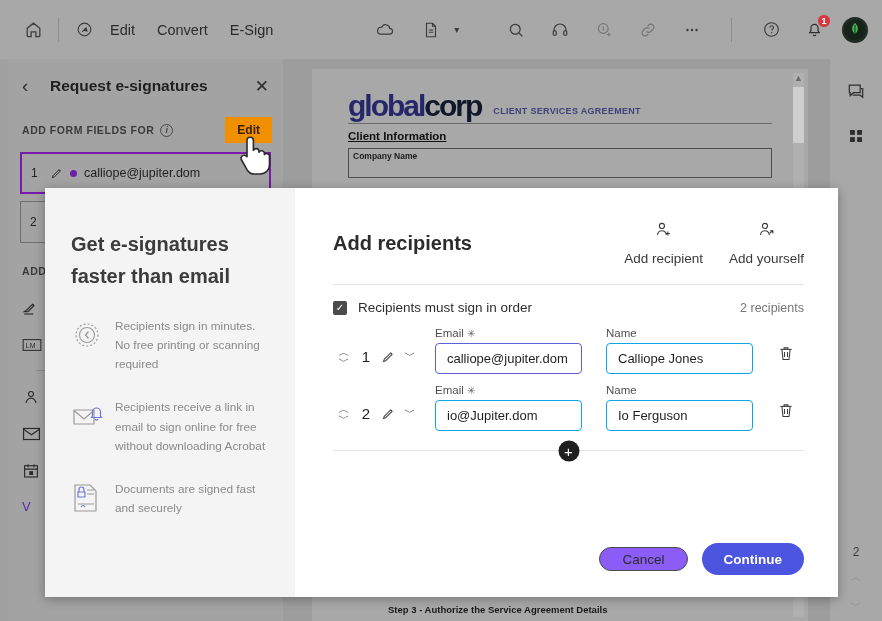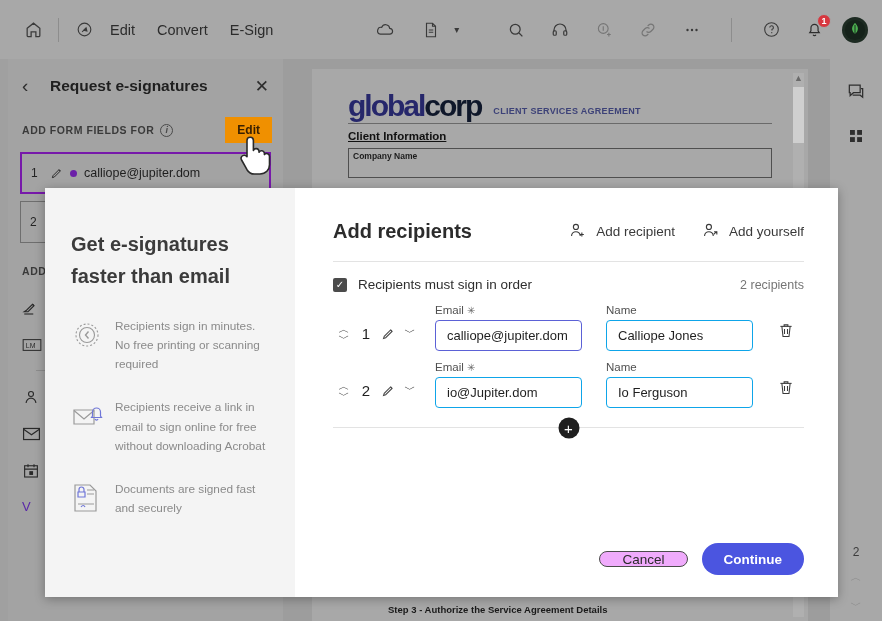--- a/index.html
+++ b/index.html
@@ -162,21 +162,21 @@
   .ml-title {
     font-size: 20px; font-weight: bold; color: #3b3b3b; line-height: 1.62;
   }
   .ml-feature { display: flex; margin-top: 24px; }
   .ml-fic { width: 44px; flex: 0 0 44px; color: #9a9a9a; padding-top: 2px; }
   .ml-ftxt { font-size: 11.8px; line-height: 1.63; color: #8a8a8a; }
   .modal-right { flex: 1; padding: 32px 34px 0 38px; position: relative; }
   .mr-head { display: flex; align-items: center; }
   .mr-title { font-size: 20px; font-weight: bold; color: #2c2c2c; }
   .mr-actions { margin-left: auto; display: flex; align-items: center; gap: 26px; }
-  .mr-action { display: flex; align-items: center; gap: 9px; font-size: 13.5px; color: #3a3a3a; }
+  .mr-action { display: flex; align-items: center; gap: 9px; font-size: 13.5px; color: #3a3a3a; flex-direction: column; }
   .mr-divider { height: 1px; background: #e3e3e3; margin-top: 18px; }
   .mr-opts { display: flex; align-items: center; margin-top: 15px; }
   .cbox {
     width: 14px; height: 14px; background: #4b4b4b; border-radius: 2px;
     display: flex; align-items: center; justify-content: center;
     color: #fff; font-size: 10px; line-height: 1;
   }
   .cbox-lbl { font-size: 13.5px; color: #2e2e2e; margin-left: 11px; }
   .mr-count { margin-left: auto; font-size: 12.5px; color: #767676; }
 
@@ -209,22 +209,22 @@
   .add-btn {
     position: absolute; left: 50%; top: 50%; transform: translate(-50%,-50%);
     width: 21px; height: 21px; border-radius: 50%; background: #1f1f1f;
     color: #fff; font-size: 15px; display: flex; align-items: center;
     justify-content: center; line-height: 1;
   }
   .mr-footer {
     position: absolute; right: 34px; bottom: 22px; display: flex; align-items: center; gap: 14px;
   }
   .btn-cancel {
-    padding: 3px 22px; height: 16px; border-radius: 16px; border: 1.5px solid #4b4b4b;
-    background: #f0abfc; color: #2b2b2b; font-size: 13.5px;
+    padding: 3px 22px; height: 24px; border-radius: 16px; border: 1.5px solid #4b4b4b;
+    background: #8b5cf6; color: #2b2b2b; font-size: 13.5px;
     display: flex; align-items: center; justify-content: center;
     font-family: "Liberation Sans", sans-serif;
   }
   .btn-continue {
     padding: 0 22px; height: 32px; border-radius: 16px; border: none;
     background: #4b55e0; color: #fff; font-size: 13.5px; font-weight: 700;
     display: flex; align-items: center; justify-content: center;
     font-family: "Liberation Sans", sans-serif;
   }
 </style>

